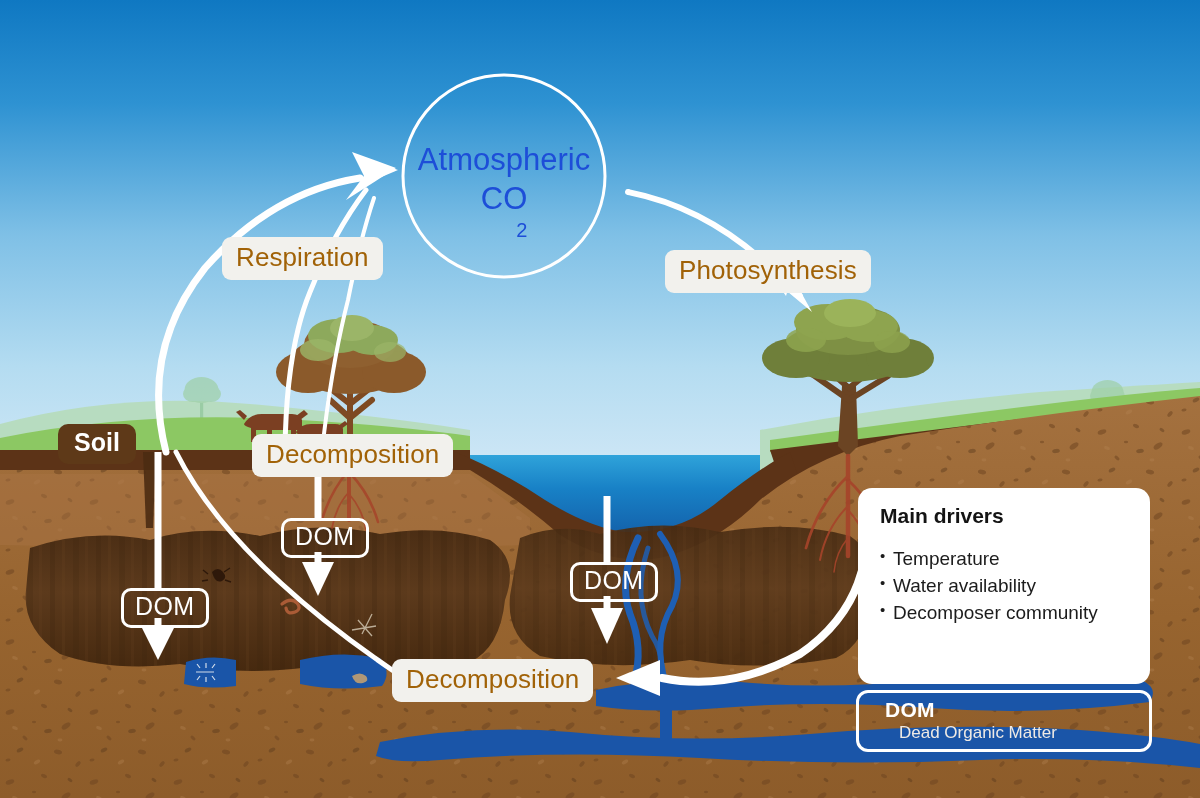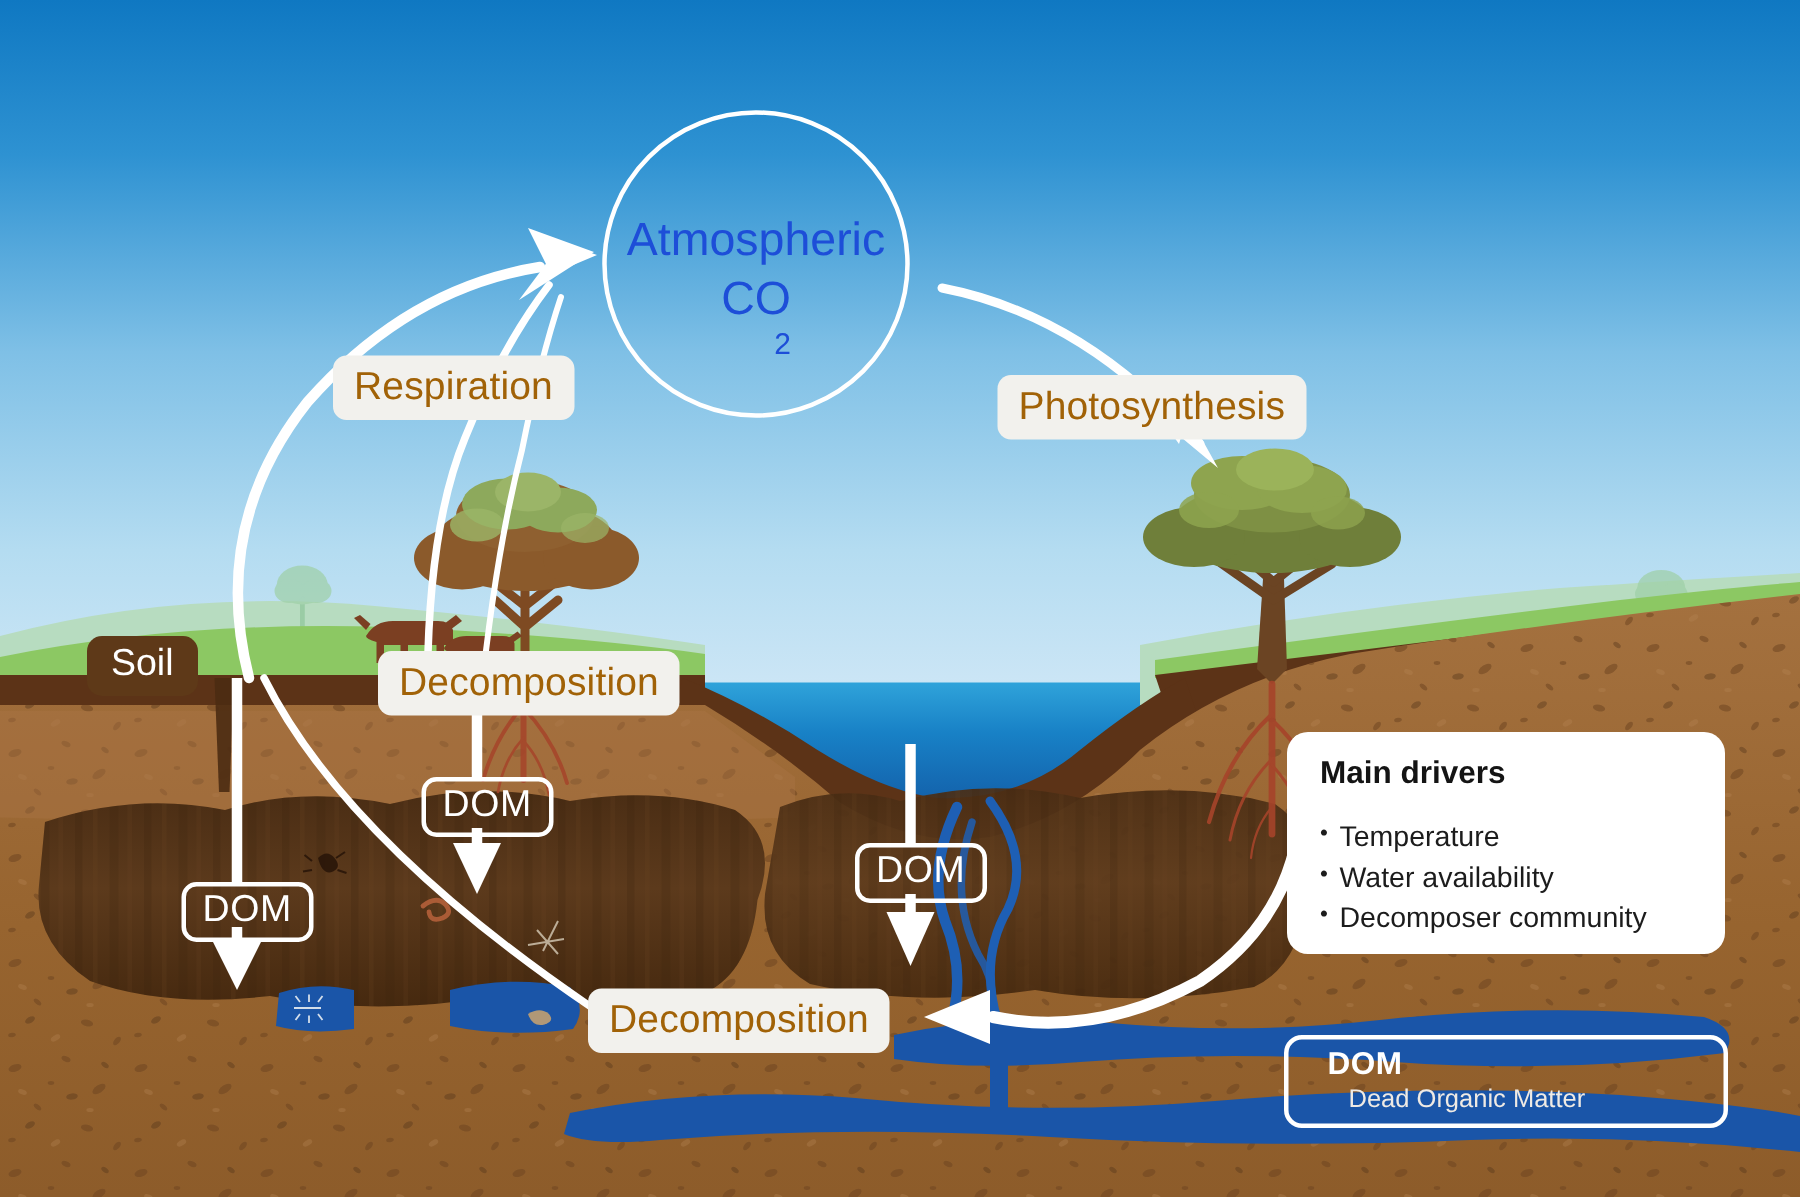--- a/index.html
+++ b/index.html
@@ -51,21 +51,21 @@
     background: transparent;
     padding: 3px 11px 6px 11px;
     font-size: 25px;
     letter-spacing: 0.4px;
   }
 
   
   .card-drivers {
     position: absolute;
     left: 858px; top: 488px;
-    width: 292px; height: 148px;
+    width: 292px; height: 196px;
     background: #FFFFFF;
     border-radius: 14px;
     padding: 16px 18px 12px 22px;
   }
   .card-drivers h2 {
     font-size: 21px;
     font-weight: bold;
     color: #141414;
     line-height: 1.18;
     margin-bottom: 17px;
@@ -372,21 +372,21 @@
   </div>
 
   <div class="lbl pill-white" style="left:222px; top:237px;">
     <span>Respiration</span>
   </div>
 
   <div class="lbl pill-white" style="left:665px; top:238px;margin-top:12px;">
     <span>Photosynthesis</span>
   </div>
 
-  <div class="lbl pill-soil" style="left:58px; top:424px;">
+  <div class="lbl pill-soil" style="left:58px; top:424px;font-weight:bold;">
     <span>Soil</span>
   </div>
 
   <div class="lbl pill-white" style="left:252px; top:434px;">
     <span>Decomposition</span>
   </div>
 
   <div class="lbl pill-white" style="left:392px; top:659px;">
     <span>Decomposition</span>
   </div>

